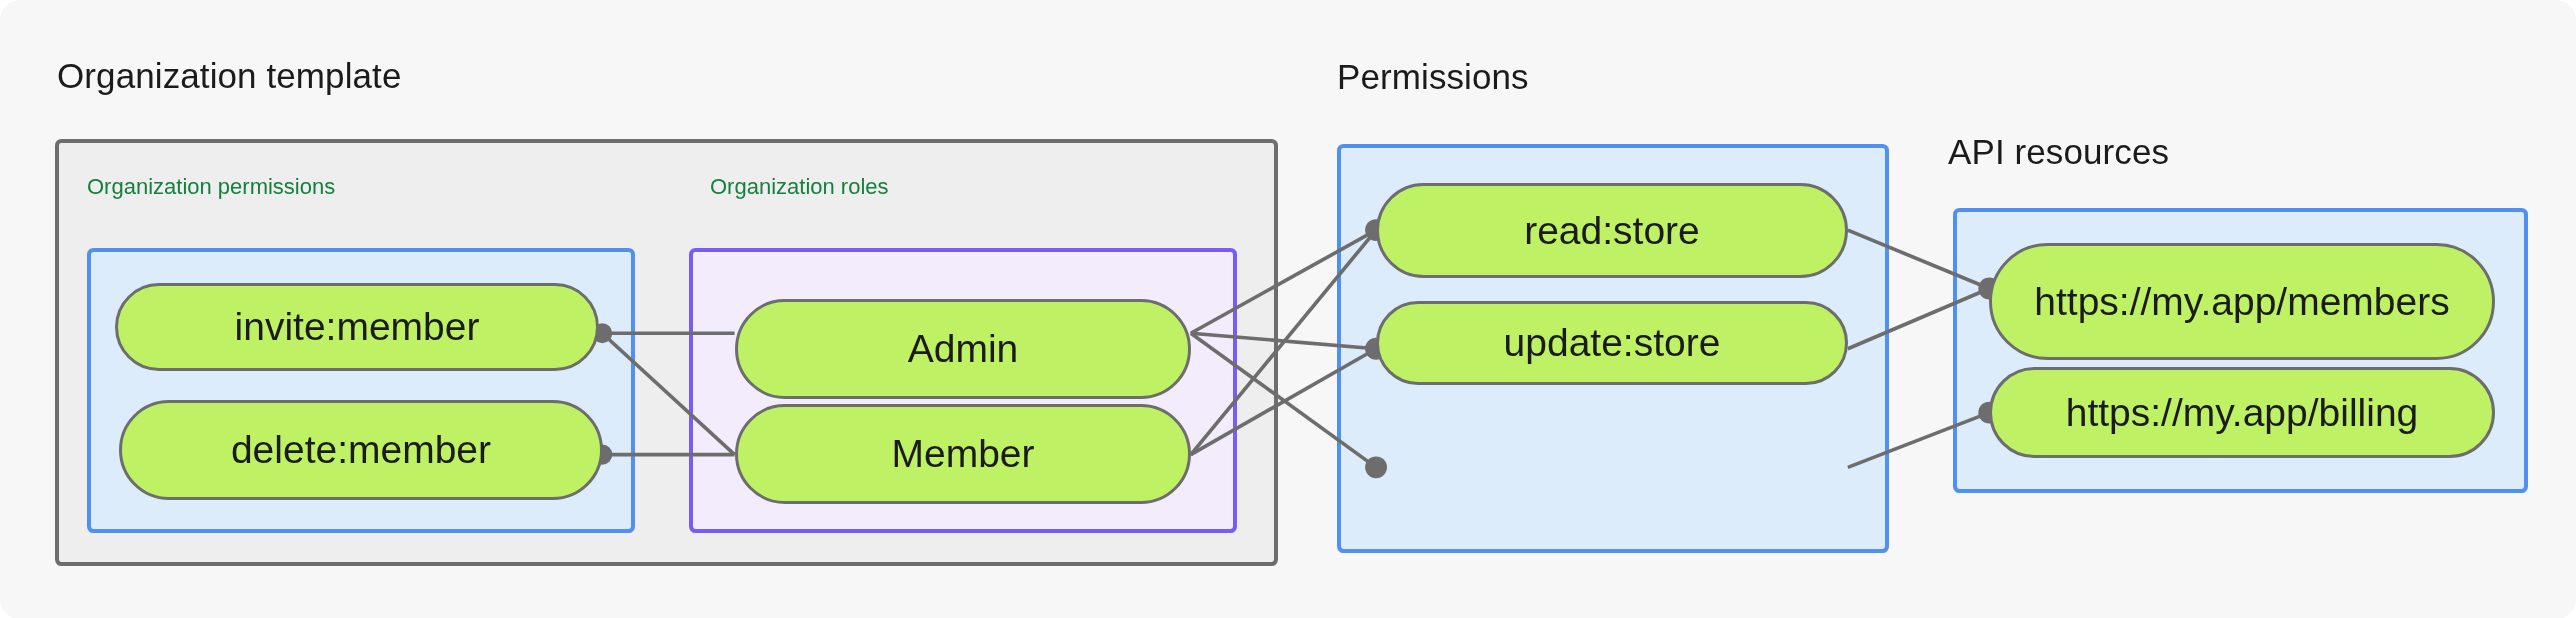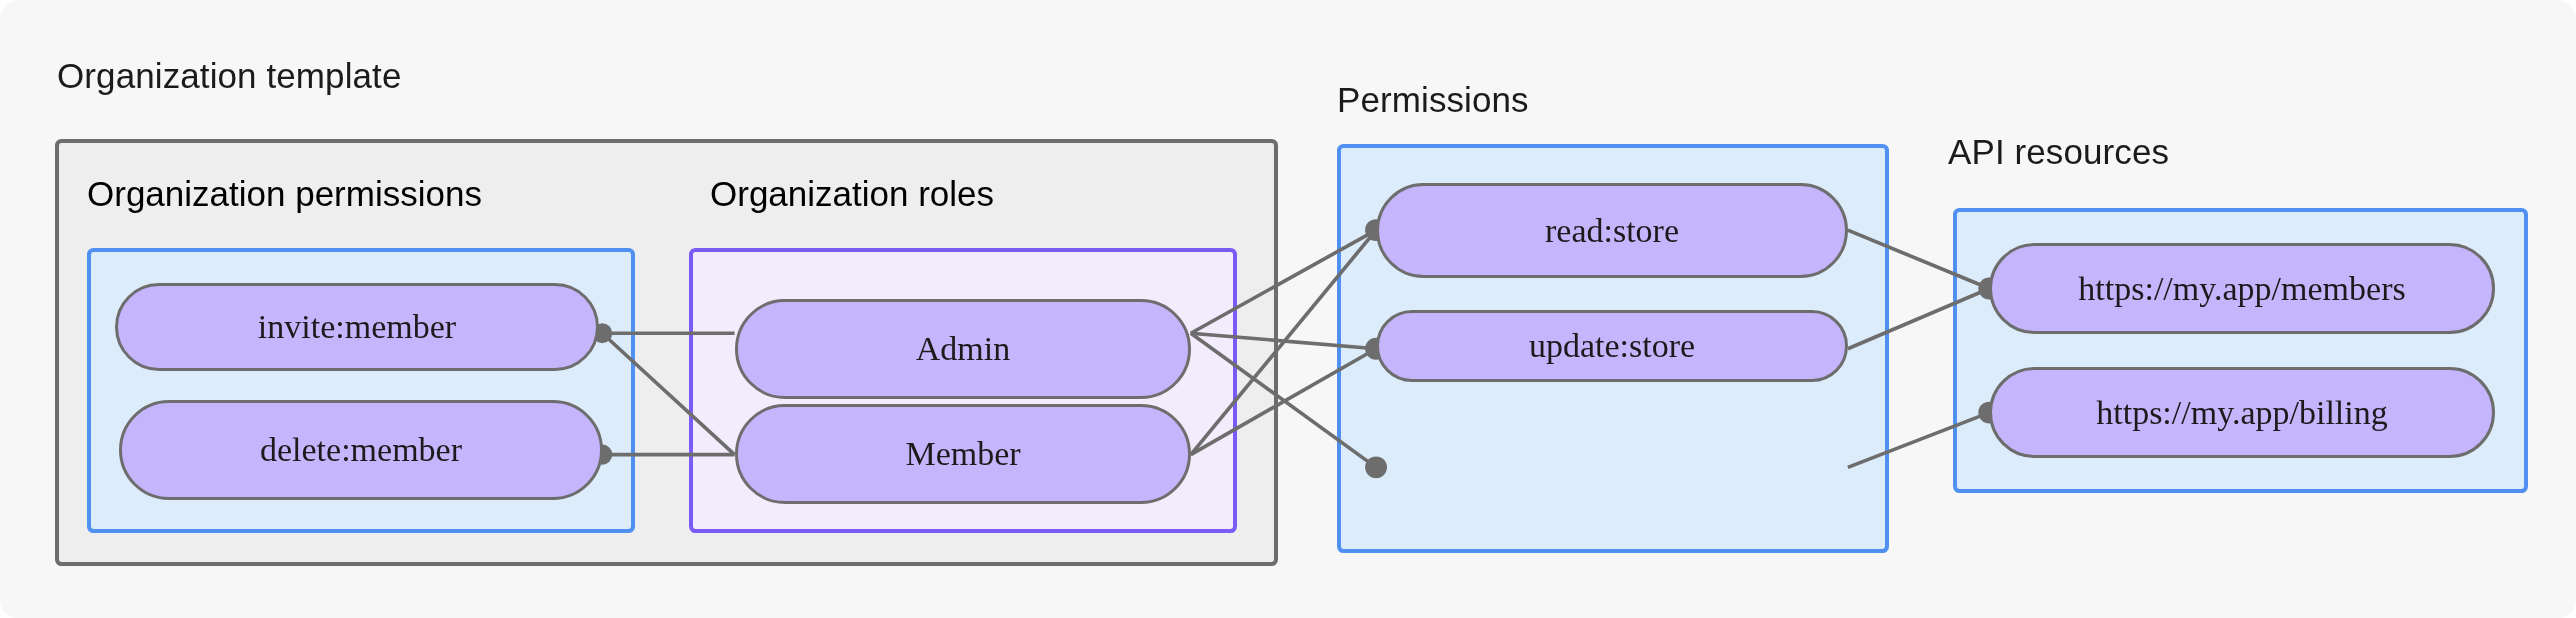--- a/index.html
+++ b/index.html
@@ -22,23 +22,23 @@
   .caption {
     position: absolute;
     font-size: 35px;
     line-height: 1.1;
     letter-spacing: 0.1px;
     color: #1b1b1b;
     white-space: nowrap;
   }
   .sub-caption {
     position: absolute;
-    font-size: 35px;
+    font-size: 22px;
     line-height: 1.1;
-    color: #000000;
+    color: #15803d;
     white-space: nowrap;
   }
 
   
   .box {
     position: absolute;
     box-sizing: border-box;
   }
   .box-template {
     background: #eeeeee;
@@ -53,31 +53,30 @@
   .box-purple {
     background: #f2ecfd;
     border: 4.6px solid #7a5cf5;
     border-radius: 6.4px;
   }
 
   
   .pill {
     position: absolute;
     box-sizing: border-box;
-    background: #c4b5fd;
+    background: #bef264;
     border: 3.7px solid #6d6d6d;
     border-radius: 912px;
     display: flex;
     align-items: center;
     justify-content: center;
-    font-size: 34px;
+    font-size: 39px;
     color: #1b1b1b;
     white-space: nowrap;
     z-index: 3;
-    font-family: Liberation Serif, serif;
   }
 
   
   #edges {
     position: absolute;
     left: 0; top: 0;
     width: 2576px;
     height: 619px;
     z-index: 2;
     pointer-events: none;
@@ -85,21 +84,21 @@
   #edges line { stroke: #6d6d6d; stroke-width: 4; }
   #edges circle { fill: #6d6d6d; }
 </style>
 </head>
 <body>
 
 <div id="stage">
 
   <div class="caption" style="left:57px; top:57px;">Organization template</div>
 
-  <div class="caption" style="left:1337px; top:81px;text-align:right;">Permissions</div>
+  <div class="caption" style="left:1337px; top:58px;text-align:right;">Permissions</div>
 
   <div class="caption" style="left:1948px; top:133px;">API resources</div>
 
   <div class="box box-template" style="left:55px; top:139px; width:1223px; height:427px;"></div>
 
   <div class="sub-caption" style="left:87px; top:175px;">Organization permissions</div>
 
   <div class="sub-caption" style="left:689px; top:175px;margin-left:21px;">Organization roles</div>
 
   <div class="box box-blue" style="left:87px; top:248px; width:548px; height:285px;"></div>
@@ -143,21 +142,21 @@
   <div class="pill" style="left:115px; top:283px; width:484px; height:88px;">invite:member</div>
 
   <div class="pill" style="left:119px; top:400px; width:484px; height:100px;">delete:member</div>
 
   <div class="pill" style="left:735px; top:299px; width:456px; height:100px;">Admin</div>
 
   <div class="pill" style="left:735px; top:404px; width:456px; height:100px;">Member</div>
 
   <div class="pill" style="left:1376px; top:183px; width:472px; height:95px;">read:store</div>
 
-  <div class="pill" style="left:1376px; top:310px; width:472px; height:72px;">update:store</div>
+  <div class="pill" style="left:1376px; top:301px; width:472px; height:84px;">update:store</div>
 
 
-  <div class="pill" style="left:1989px; top:243px; width:506px; height:91px;">https://my.app/members</div>
+  <div class="pill" style="left:1989px; top:243px; width:506px; height:117px;">https://my.app/members</div>
 
   <div class="pill" style="left:1989px; top:367px; width:506px; height:91px;">https://my.app/billing</div>
 
 </div>
 
 
 </body></html>

